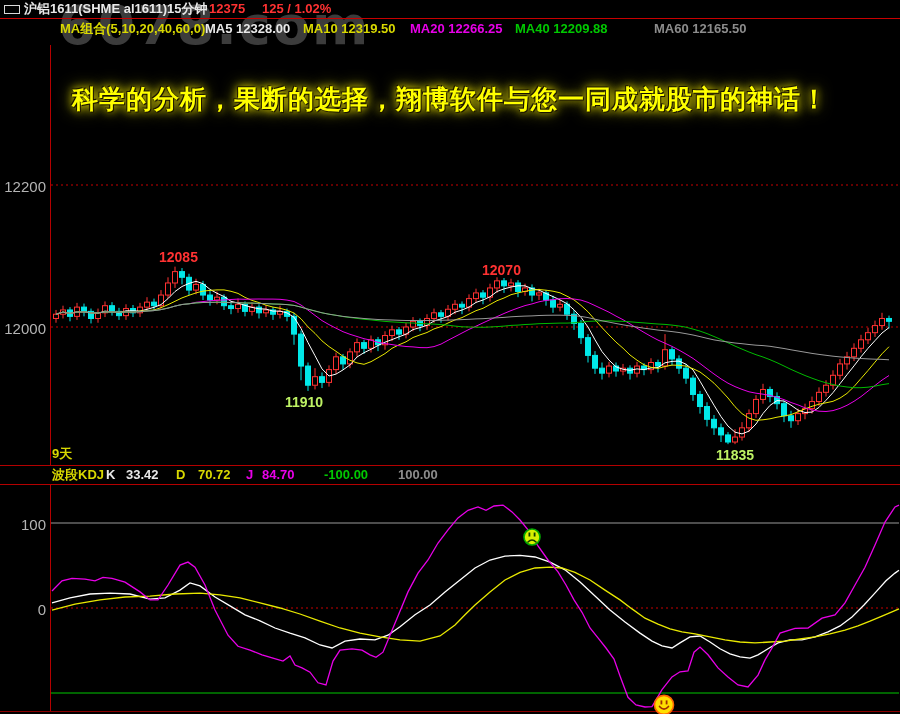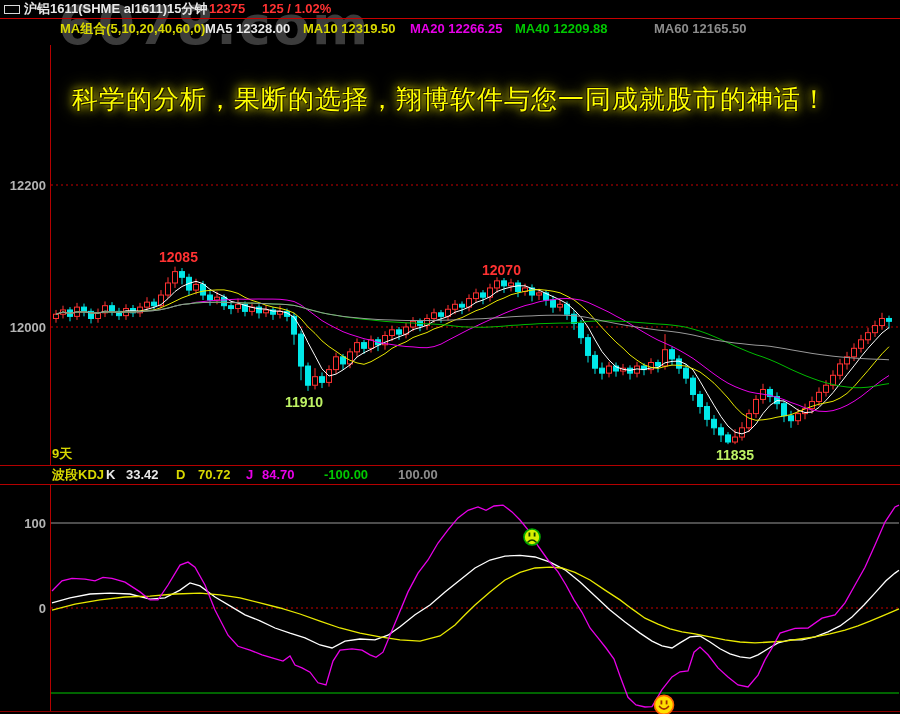--- a/index.html
+++ b/index.html
@@ -13,25 +13,25 @@
   .win-icon span{position:absolute;top:0;width:7px;height:7px;border:1px solid #d8d8d8;display:block;}
   .win-icon span.l{left:0;border-right:none;}
   .win-icon span.r{left:8px;border-left:none;}
   .ma-row{position:absolute;top:20px;left:0;width:900px;height:18px;font-size:13px;line-height:18px;z-index:5;}
   .ma-row span{position:absolute;white-space:pre;font-weight:bold;}
   .kdj-row{position:absolute;top:466px;left:0;width:900px;height:18px;font-size:13px;line-height:18px;z-index:5;}
   .kdj-row span{position:absolute;white-space:pre;font-weight:bold;}
   .watermark{position:absolute;top:-6px;left:58px;font-size:54px;font-weight:bold;color:#6e6e6e;
              opacity:.55;letter-spacing:2px;z-index:1;font-family:"DejaVu Sans",sans-serif;}
   .banner{position:absolute;top:82px;left:0;width:900px;text-align:center;z-index:6;
-          font-size:26px;font-weight:normal;color:#ffff00;letter-spacing:1px;white-space:nowrap;
+          font-size:26px;font-weight:bold;color:#ffff00;letter-spacing:1px;white-space:nowrap;
           font-family:"DejaVu Sans",sans-serif;
           text-shadow:0 0 2px #000,1px 1px 0 #221a00,-1px -1px 0 #221a00,0 0 9px #ffee00,0 0 16px #cccc00;}
   .axis-label{position:absolute;left:4px;width:42px;text-align:right;color:#b4b4b4;
-              font-size:13px;font-weight:bold;z-index:4;}
+              font-size:15px;font-weight:normal;z-index:4;}
   .anno{position:absolute;font-size:14px;font-weight:bold;z-index:4;white-space:nowrap;}
   .period-label{position:absolute;left:52px;top:445px;font-size:13px;font-weight:bold;color:#d8d800;z-index:5;}
   .c-yellow{color:#d8d800}.c-white{color:#e8e8e8}.c-magenta{color:#e800e8}
   .c-green{color:#00c800}.c-gray{color:#8c8c8c}.c-red{color:#ff3232}.c-cyan{color:#bef264}
   svg.chart{position:absolute;top:0;left:0;z-index:2;}
 </style>
 </head>
 <body>
 
 <div class="screen">

